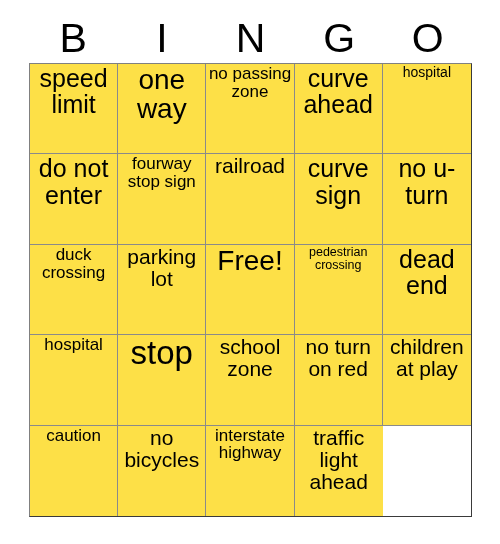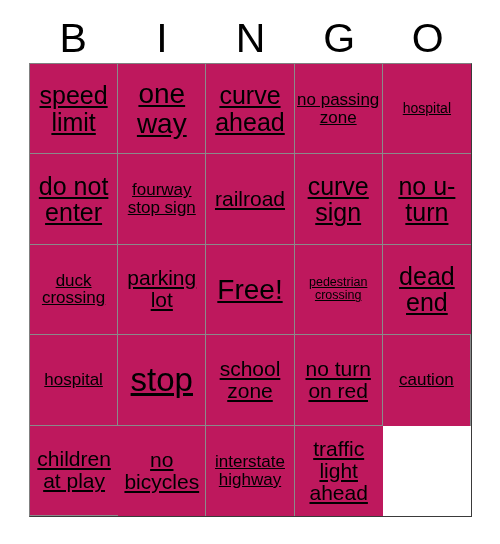--- a/index.html
+++ b/index.html
@@ -59,27 +59,25 @@
     display: grid;
     grid-template-columns: repeat(5, 1fr);
     grid-template-rows: repeat(5, 1fr);
     background: #ffffff;
   }
   .cell {
     box-sizing: border-box;
     border-right: 1px solid #8a8a8a;
     border-bottom: 1px solid #8a8a8a;
     display: flex;
-    align-items: center;
     justify-content: center;
     text-align: center;
     padding: 1px 2px;
-    background: #be185d;
+    background: #fde047;
     overflow: hidden;
-    text-decoration: underline;
   }
   .cell.col-last { border-right: none; }
   .cell.row-last { border-bottom: none; }
 
   .cell-text {
     display: block;
     width: 100%;
     line-height: 1.05;
     color: #000000;
     word-wrap: break-word;
@@ -107,25 +105,25 @@
     <div class="header-cell">O</div>
   </div>
 
   <div id="grid">
       <div class="cell fs-l">
         <span class="cell-text">speed limit</span>
       </div>
       <div class="cell fs-xl">
         <span class="cell-text">one way</span>
       </div>
+      <div class="cell fs-s">
+        <span class="cell-text">no passing zone</span>
+      </div>
       <div class="cell fs-l">
         <span class="cell-text">curve ahead</span>
-      </div>
-      <div class="cell fs-s">
-        <span class="cell-text">no passing zone</span>
       </div>
       <div class="cell fs-xs col-last">
         <span class="cell-text">hospital</span>
       </div>
       <div class="cell fs-l">
         <span class="cell-text">do not enter</span>
       </div>
       <div class="cell fs-s">
         <span class="cell-text">fourway stop sign</span>
       </div>
@@ -158,25 +156,25 @@
       </div>
       <div class="cell fs-xxl">
         <span class="cell-text">stop</span>
       </div>
       <div class="cell fs-m">
         <span class="cell-text">school zone</span>
       </div>
       <div class="cell fs-m">
         <span class="cell-text">no turn on red</span>
       </div>
+      <div class="cell fs-m col-last">
+        <span class="cell-text">children at play</span>
+      </div>
       <div class="cell fs-s row-last">
         <span class="cell-text">caution</span>
-      </div>
-      <div class="cell fs-m col-last">
-        <span class="cell-text">children at play</span>
       </div>
       <div class="cell fs-m row-last">
         <span class="cell-text">no bicycles</span>
       </div>
       <div class="cell fs-s row-last">
         <span class="cell-text">interstate highway</span>
       </div>
       <div class="cell fs-m col-last row-last">
         <span class="cell-text">traffic light ahead</span>
       </div>

